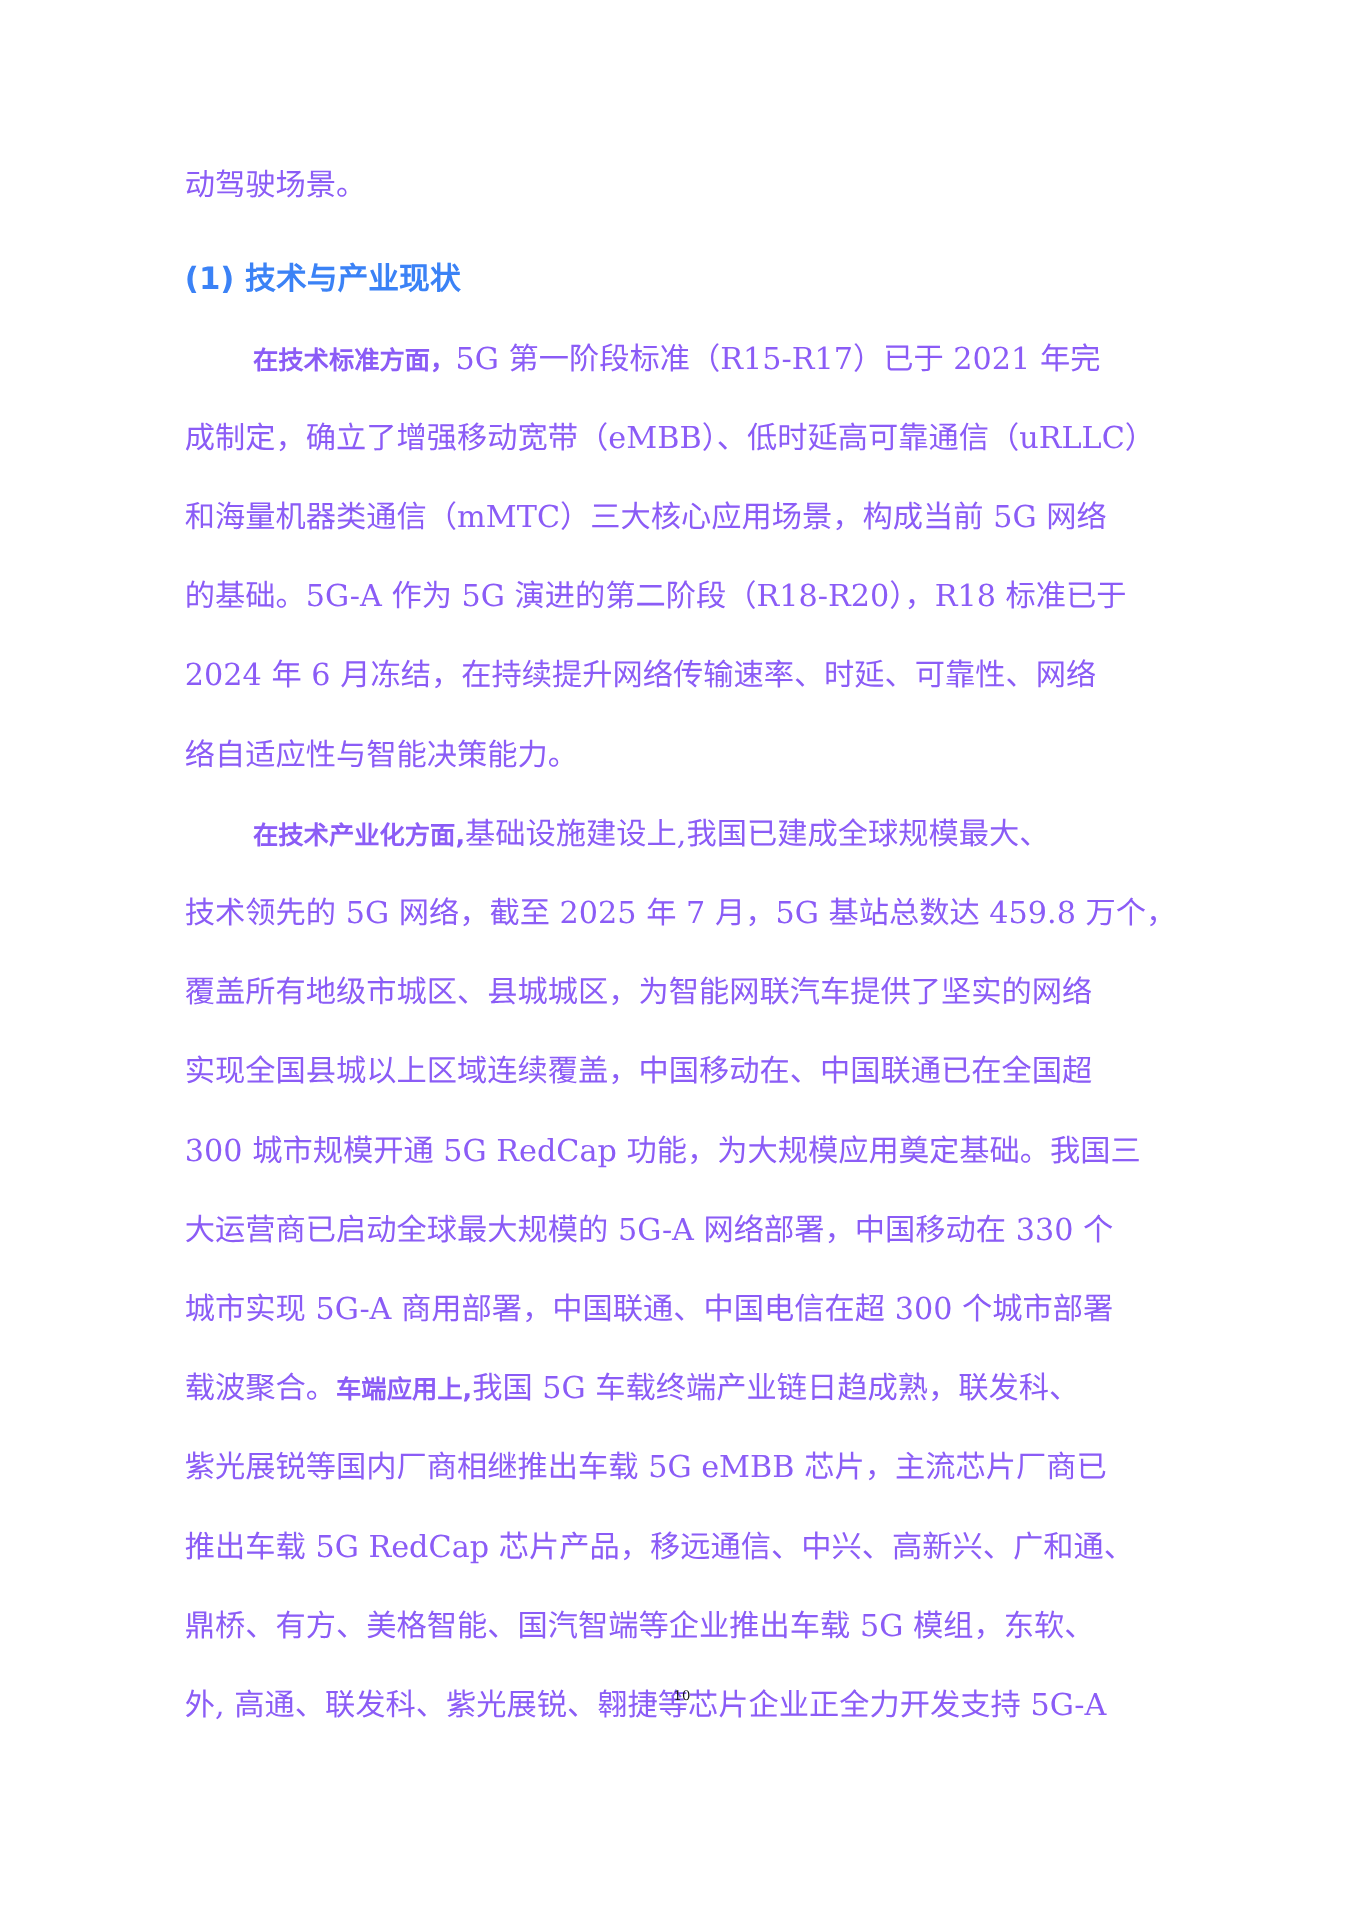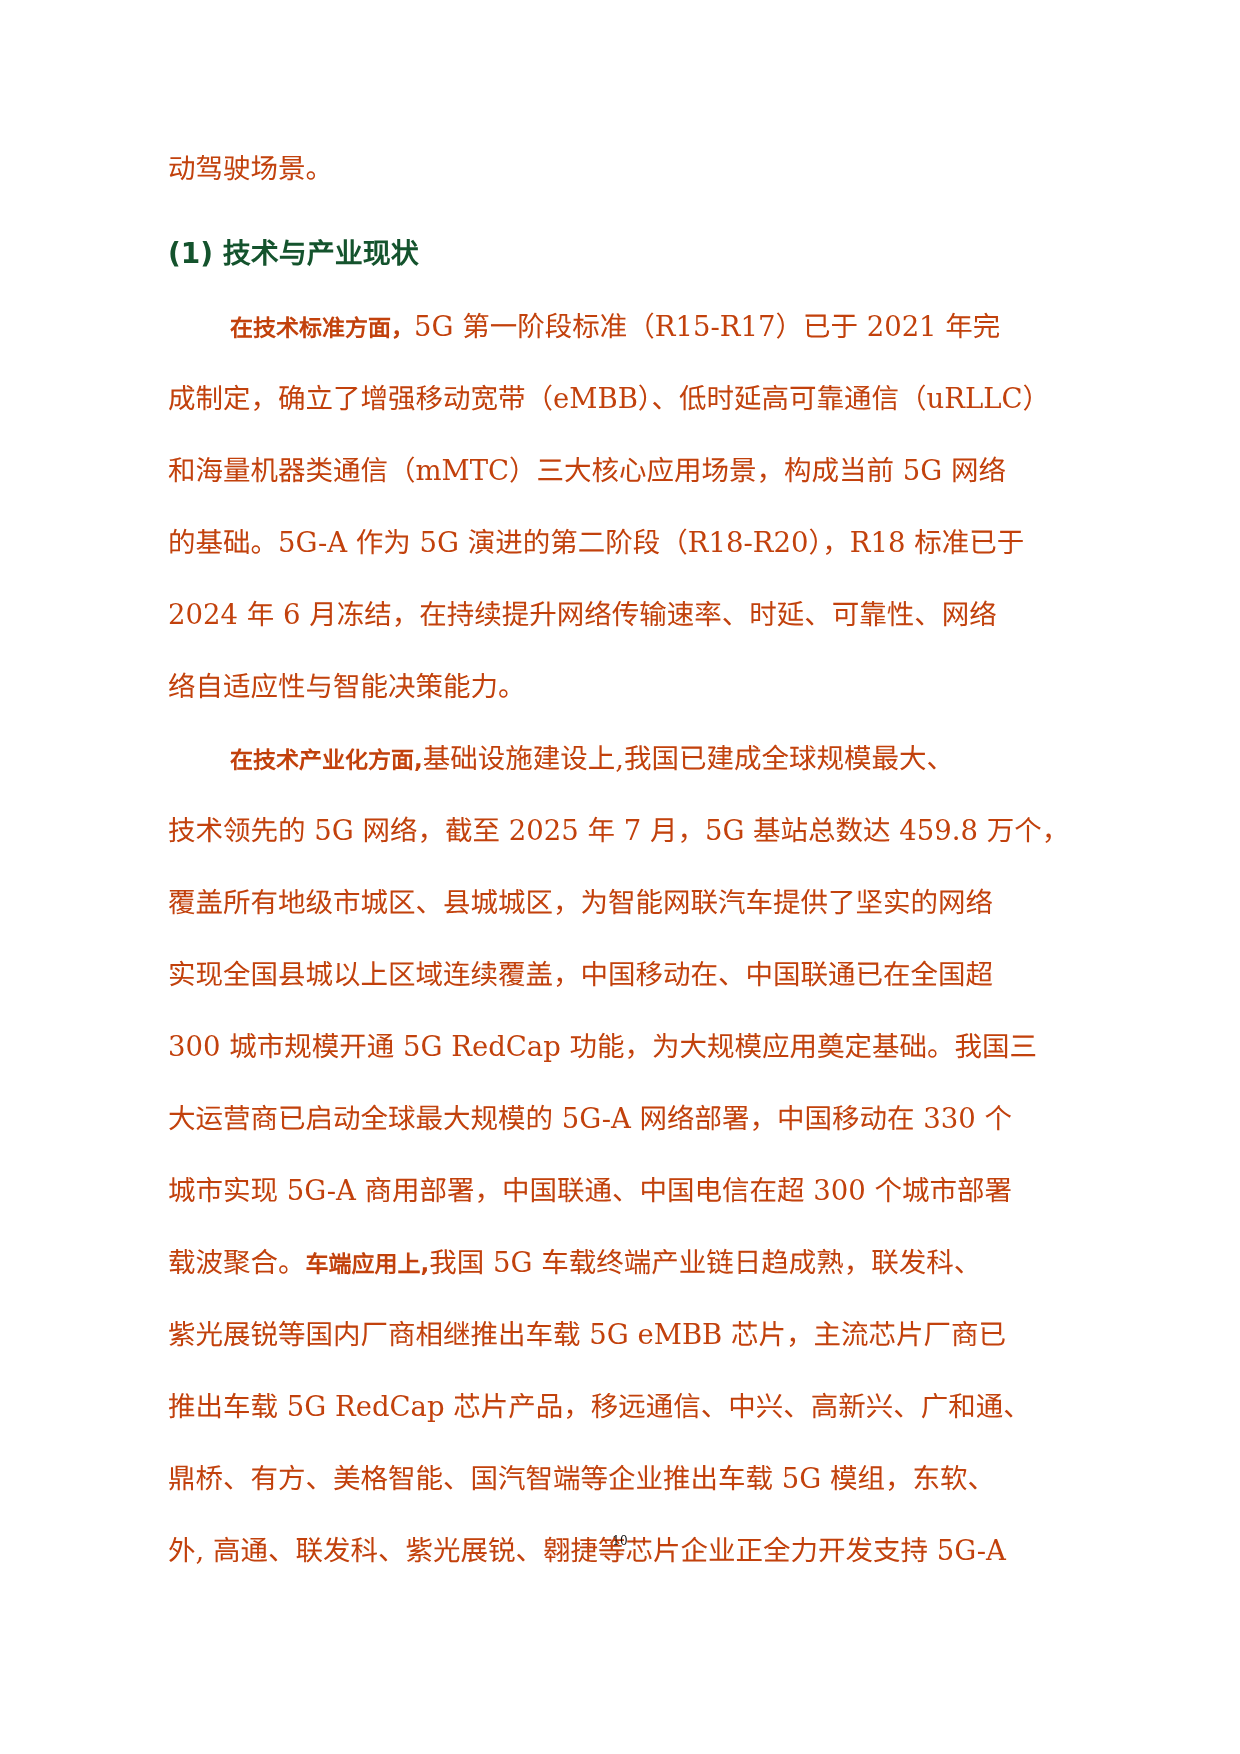--- a/index.html
+++ b/index.html
@@ -44,40 +44,40 @@
     font-family: "DejaVu Serif", "Liberation Serif", serif;
   }
 
   
   .line {
     display: block;
     height: 72px;
     line-height: 72px;
     white-space: nowrap;
     font-size: 27.5px;
-    color: #c2410c;
+    color: #8b5cf6;
   }
 
   .indent2 {
     padding-left: 62px;
   }
 
   .bold-run {
     font-weight: bold;
     font-family: "DejaVu Sans", "Liberation Sans", sans-serif;
     font-size: 23px;
   }
 
   .heading {
     font-weight: bold;
     font-family: "DejaVu Sans", "Liberation Sans", sans-serif;
     font-size: 28px;
     line-height: 72px;
     height: 72px;
-    color: #14532d;
+    color: #3b82f6;
     white-space: nowrap;
   }
 
   .spacer-sm { height: 14px; }
 
   .footer {
     position: absolute;
     left: 0;
     top: 1534px;
     width: 1240px;

